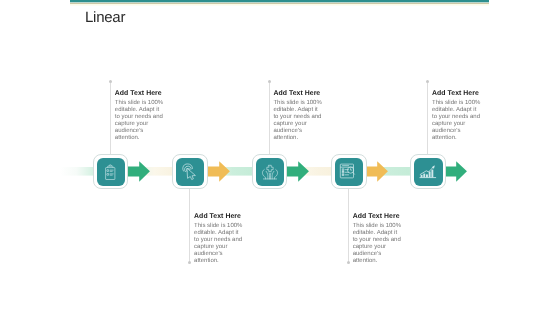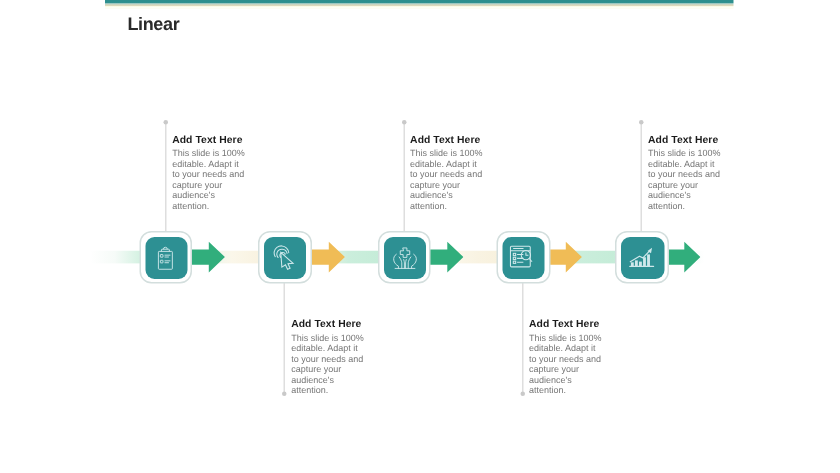--- a/index.html
+++ b/index.html
@@ -1,20 +1,20 @@
 <!DOCTYPE html>
 <html style="--teal: #2d9093; --green: #31ae7c; --orange: #f0bc56; --accent_bar: #2e8f8c; --text_heading: #1c1c1c; --text_body: #767676; --icon_stroke: #cfe8eb; --connector: #dedede; --connector_dot: #c9c9c9; --title_color: #2a2a2a;"><head>
 <meta charset="utf-8">
 <style>
   html,body{margin:0;padding:0;}
   body{width:560px;height:315px;background:#fff;font-family:"Liberation Sans",sans-serif;overflow:hidden;-webkit-font-smoothing:antialiased;text-rendering:geometricPrecision;}
   .slide{position:relative;width:560px;height:315px;background:#fff;overflow:hidden;}
   .topbar{position:absolute;left:70px;top:0;width:419px;height:5.2px;background:linear-gradient(to bottom,#2d8f8e 0%,#2d8f8e 33%,#c8ded4 52%,#cdc8a8 70%,#fbfbe3 80%,#fdfdf0 100%);}
   .topbar2{position:absolute;left:70px;top:5.2px;width:419px;height:0.6px;background:#fdfdf3;}
-  .title{position:absolute;left:85px;top:8.6px;font-size:12px;font-weight:700;color:var(--title_color);letter-spacing:-0.25px;}
+  .title{position:absolute;left:85px;top:8.6px;font-size:15px;font-weight:400;color:var(--title_color);letter-spacing:-0.25px;}
   .band{position:absolute;left:60px;top:167px;width:410px;height:8.6px;}
   .band svg{display:block;}
   .node{position:absolute;width:35.7px;height:35.7px;border:0.9px solid #d3dedd;border-radius:8px;background:#fff;box-sizing:border-box;}
   .node .inner{position:absolute;left:3.0px;top:3.0px;width:28.2px;height:28.2px;border-radius:6px;background:var(--teal);}
   .node .inner svg{position:absolute;left:4.1px;top:4.1px;display:block;}
   .arrow{position:absolute;top:161.4px;}
   .vline{position:absolute;width:1px;background:var(--connector);}
   .vdot{position:absolute;width:3px;height:3px;border-radius:50%;background:var(--connector_dot);}
   .tb{position:absolute;width:49px;}
   .tb .h{font-size:6.9px;font-weight:bold;color:var(--text_heading);letter-spacing:0.05px;white-space:nowrap;}

